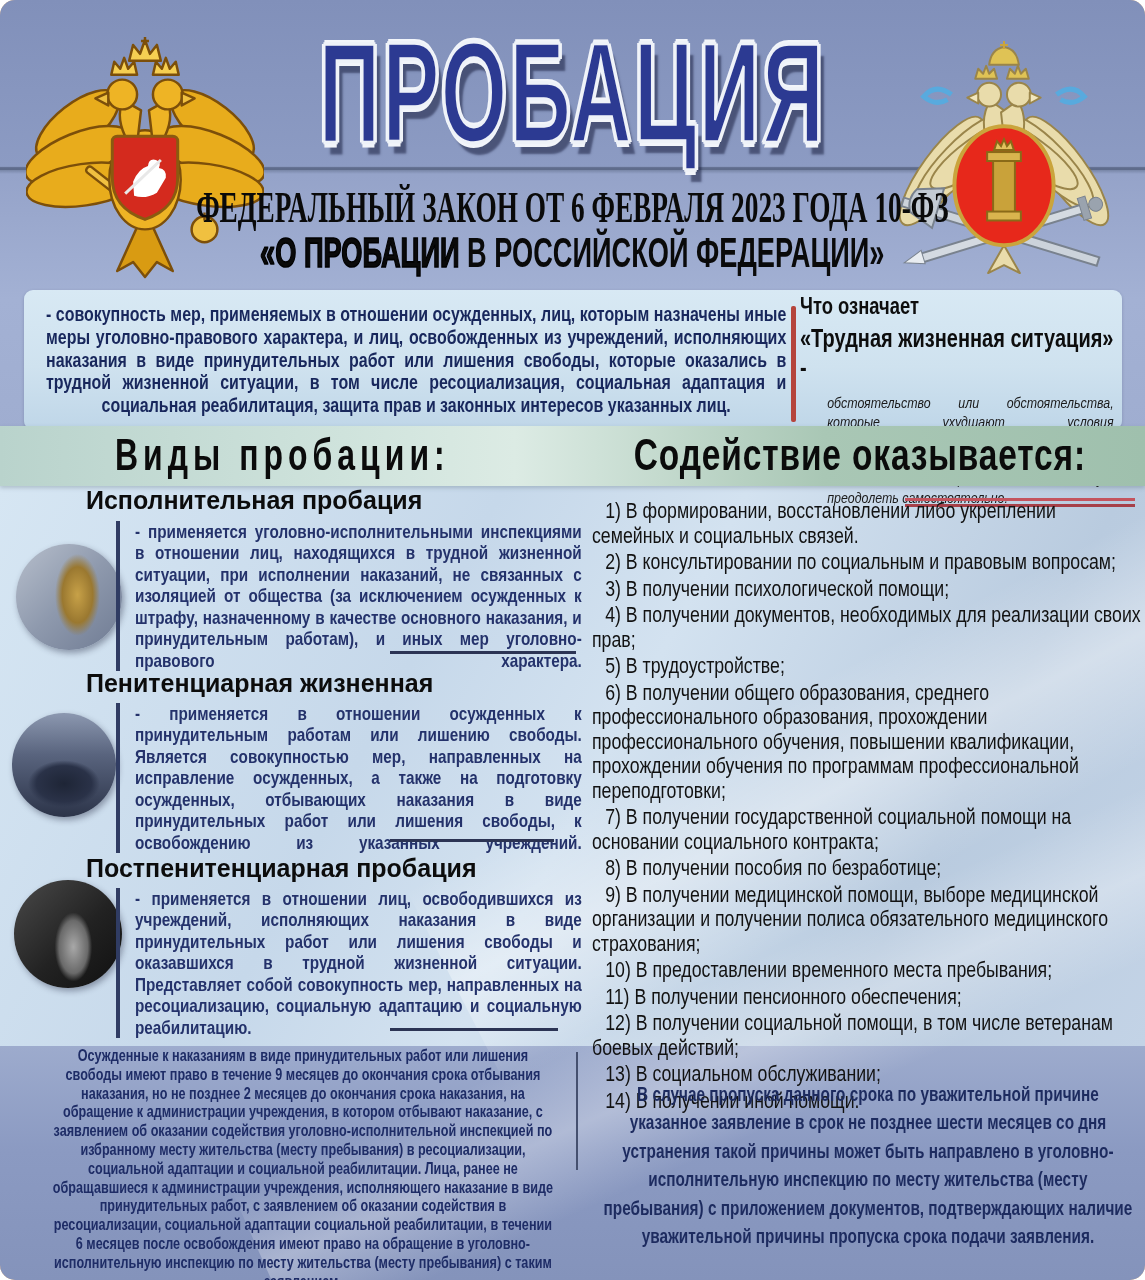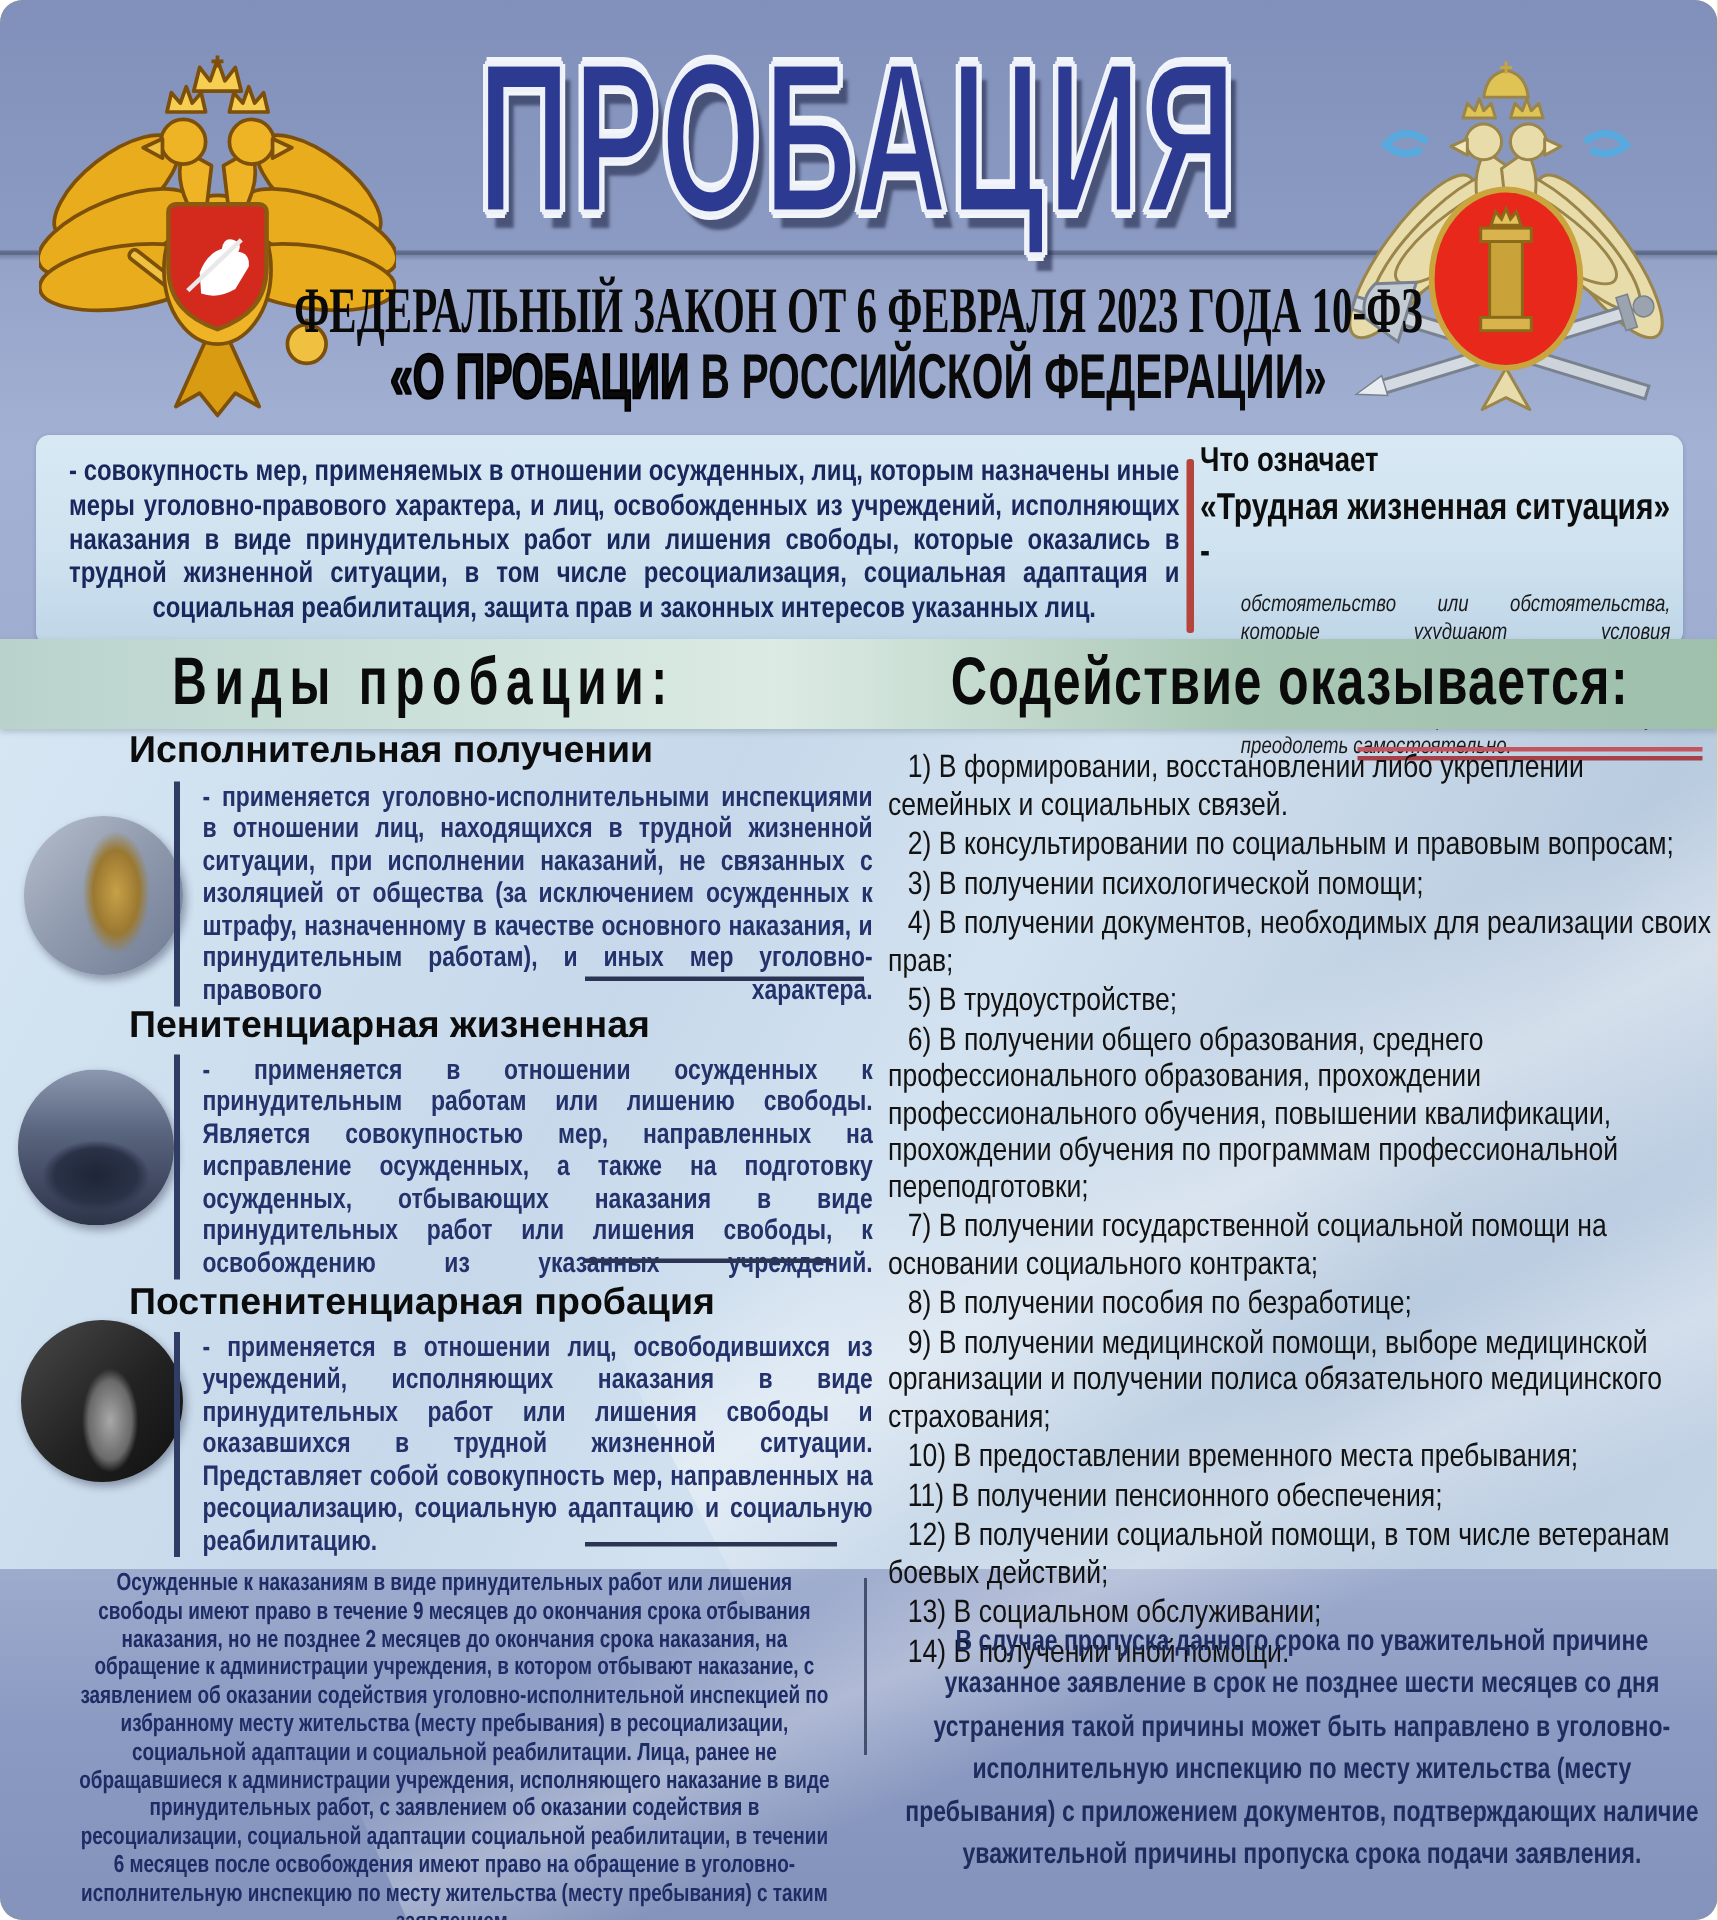--- a/index.html
+++ b/index.html
@@ -214,21 +214,21 @@
 
   <div class="green-band"></div>
   <h2 class="col-heading h-left">
     <span>Виды пробации:</span>
   </h2>
   <h2 class="col-heading h-right">
     <span>Содействие оказывается:</span>
   </h2>
   <div class="red-underline"></div>
 
-  <h3 class="sec-title" style="top:486px">Исполнительная получении</h3>
+  <h3 class="sec-title" style="top:486px">Исполнительная пробация</h3>
   <div class="photo photo-statue"></div>
   <div class="sec-body" style="top:521px">
     <div class="cond">- применяется уголовно-исполнительными инспекциями в отношении лиц, находящихся в трудной жизненной ситуации, при исполнении наказаний, не связанных с изоляцией от общества (за исключением осужденных к штрафу, назначенному в качестве основного наказания, и принудительным работам), и иных мер уголовно-правового характера.</div>
   </div>
   <div class="sec-rule" style="left:390px;top:651px;width:186px"></div>
 
   <h3 class="sec-title" style="top:669px">Пенитенциарная жизненная</h3>
   <div class="photo photo-convicts"></div>
   <div class="sec-body" style="top:703px">
     <div class="cond">- применяется в отношении осужденных к принудительным работам или лишению свободы. Является совокупностью мер, направленных на исправление осужденных, а также на подготовку осужденных, отбывающих наказания в виде принудительных работ или лишения свободы, к освобождению из указанных учреждений.</div>

